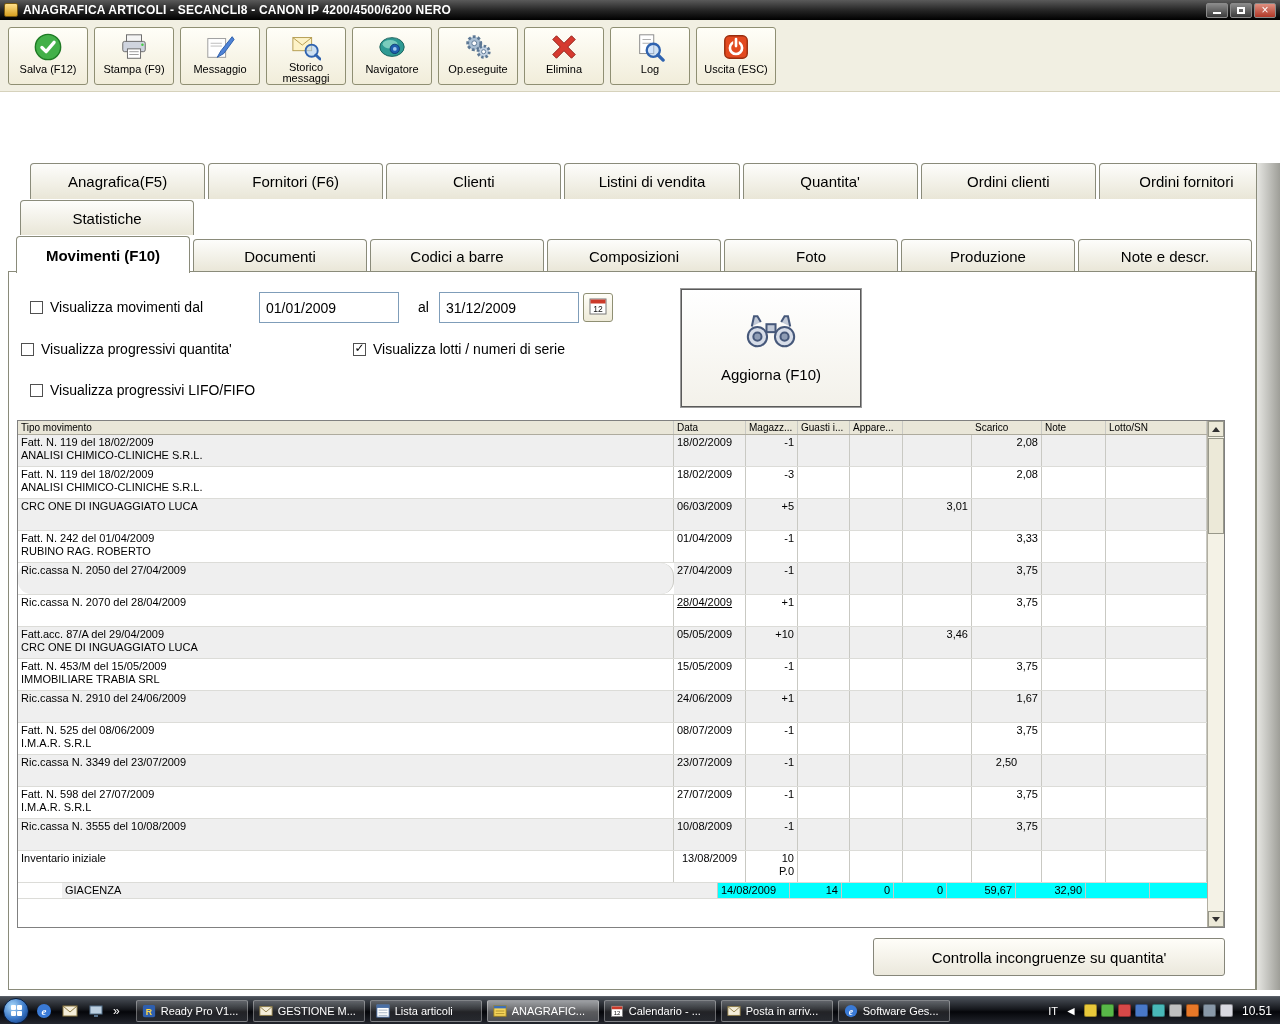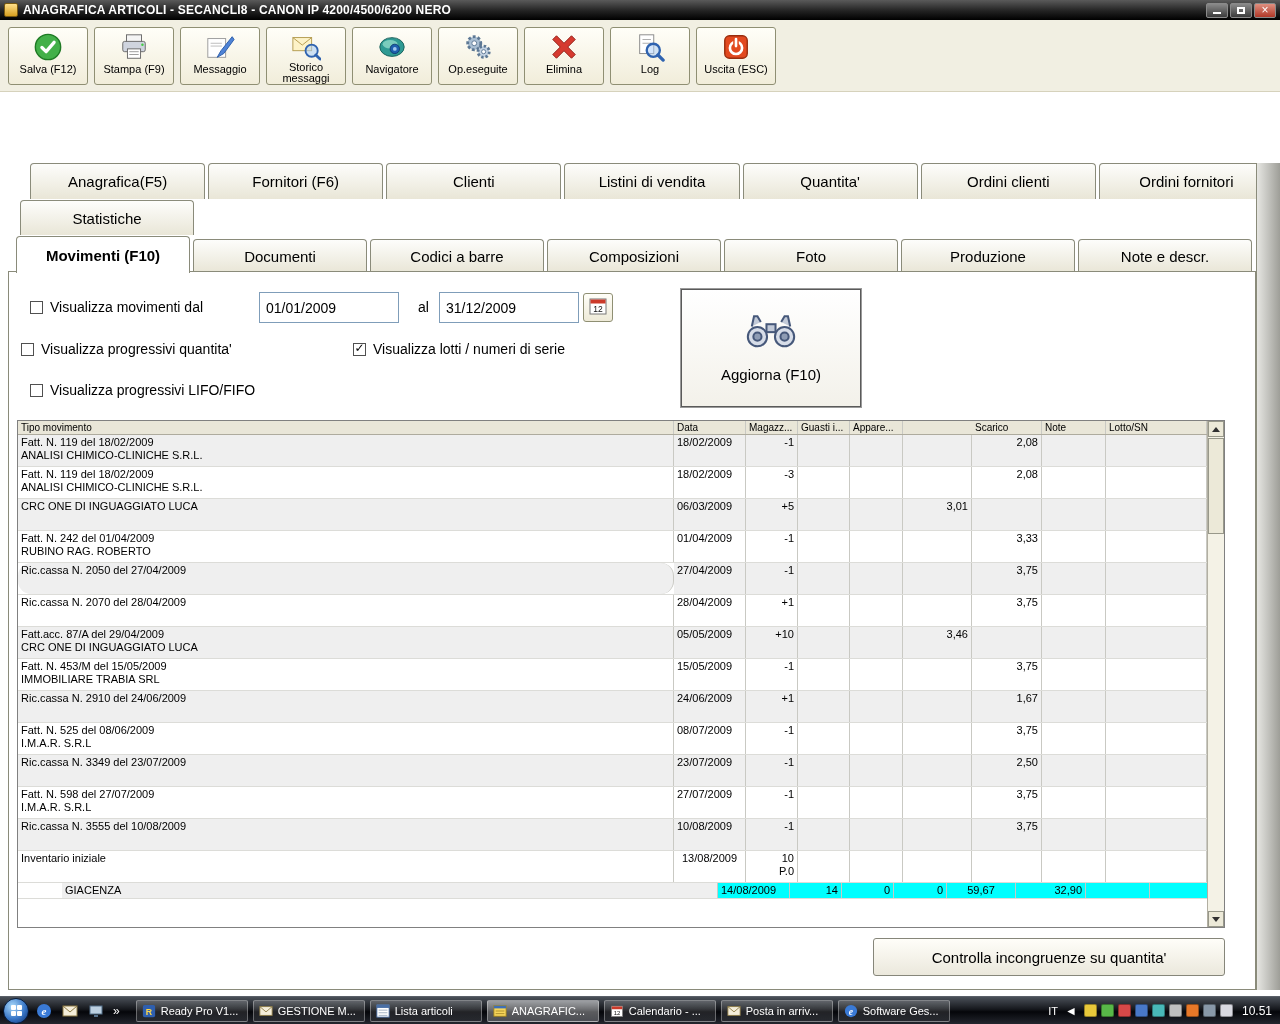--- a/index.html
+++ b/index.html
@@ -466,21 +466,21 @@
             <div></div>
           </div>
           <div class="gcell" style="width: 101px; text-align: left;">
             <div></div>
           </div>
         </div>
         <div class="grow">
           <div class="gcell" style="width: 656px; text-align: left;">
             <div>Ric.cassa N. 2070 del 28/04/2009</div>
           </div>
-          <div class="gcell" style="width: 72px; text-align: left;">
+          <div class="gcell" style="width: 72px; text-align: left; text-decoration: underline;">
             <div>28/04/2009</div>
           </div>
           <div class="gcell" style="width: 52px; text-align: right;">
             <div>+1</div>
           </div>
           <div class="gcell" style="width: 52px; text-align: right;">
             <div></div>
           </div>
           <div class="gcell" style="width: 53px; text-align: right;">
             <div></div>
@@ -629,21 +629,21 @@
           </div>
           <div class="gcell" style="width: 52px; text-align: right;">
             <div></div>
           </div>
           <div class="gcell" style="width: 53px; text-align: right;">
             <div></div>
           </div>
           <div class="gcell" style="width: 69px; text-align: right;">
             <div></div>
           </div>
-          <div class="gcell" style="width: 70px; text-align: right;">
+          <div class="gcell" style="width: 70px; text-align: center;">
             <div>2,50</div>
           </div>
           <div class="gcell" style="width: 64px; text-align: left;">
             <div></div>
           </div>
           <div class="gcell" style="width: 101px; text-align: left;">
             <div></div>
           </div>
         </div>
         <div class="grow">
@@ -744,21 +744,21 @@
           </div>
           <div class="gcell" style="width: 52px; text-align: right;">
             <div>14</div>
           </div>
           <div class="gcell" style="width: 52px; text-align: right;">
             <div>0</div>
           </div>
           <div class="gcell" style="width: 53px; text-align: right;">
             <div>0</div>
           </div>
-          <div class="gcell" style="width: 69px; text-align: center;">
+          <div class="gcell" style="width: 69px; text-align: right;">
             <div>59,67</div>
           </div>
           <div class="gcell" style="width: 70px; text-align: right;">
             <div>32,90</div>
           </div>
           <div class="gcell" style="width: 64px; text-align: left;">
             <div></div>
           </div>
           <div class="gcell" style="width: 101px; text-align: left;">
             <div></div>

